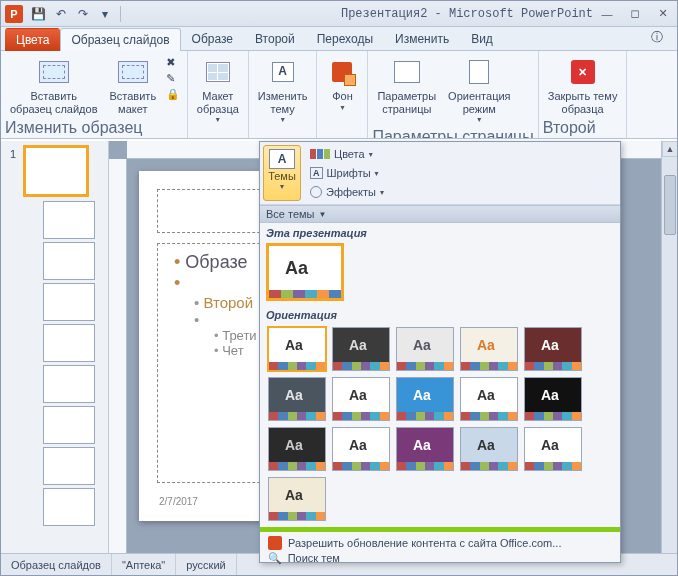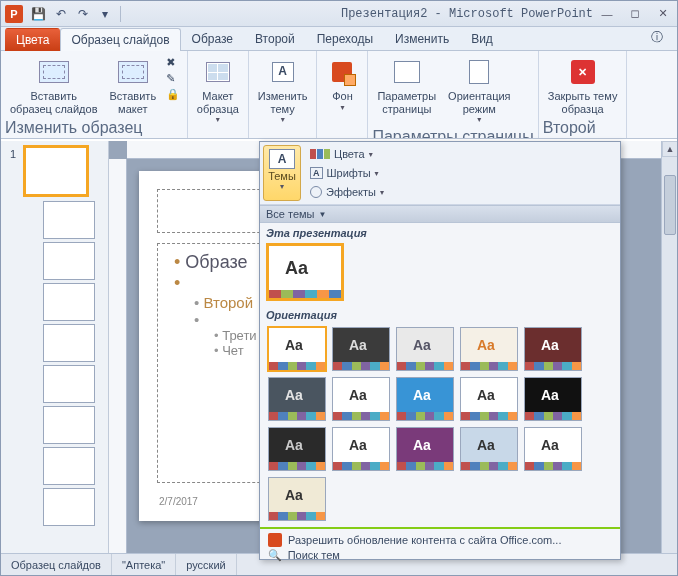--- a/index.html
+++ b/index.html
@@ -81,21 +81,21 @@
   .tp-sbtn { display: flex; align-items: center; gap: 4px; font-size: 11px; color: #3a4a63; padding: 1px 3px; cursor: pointer; }
   .tp-bar { background: linear-gradient(#d8e0ec,#c4cedd); padding: 2px 6px; font-size: 11px; color: #3a4a63; display: flex; align-items: center; border-top: 1px solid #b8c4d6; border-bottom: 1px solid #b8c4d6; }
   .tp-section { padding: 4px 6px 2px; font-size: 11px; font-weight: bold; color: #3a4a63; font-style: italic; }
   .tp-gallery { display: flex; flex-wrap: wrap; gap: 6px; padding: 4px 8px 6px; }
   .theme-item { width: 58px; height: 44px; border: 1px solid #9aa7bd; background: #fff; position: relative; cursor: pointer; display: flex; flex-direction: column; }
   .theme-item.sel { outline: 3px solid #f5a623; outline-offset: -1px; }
   .theme-item.hover { outline: 2px solid #f5a623; outline-offset: -1px; background: #fff8e0; }
   .theme-aa { flex: 1; display: flex; align-items: center; justify-content: flex-start; font-size: 14px; font-weight: bold; margin-left: 16px; }
   .theme-swatch { height: 8px; display: flex; }
   .theme-swatch span { flex: 1; }
-  .tp-footer { border-top: 2px solid #84cc16; }
+  .tp-footer { border-top: 5px solid #84cc16; }
   .tp-fitem { padding: 4px 8px; font-size: 11px; color: #3a4a63; display: flex; align-items: center; gap: 6px; cursor: pointer; }
   .cutoff { height: 6px; }
 
   .sw1 { background: #c0504d; } .sw2 { background: #9bbb59; } .sw3 { background: #8064a2; }
   .sw4 { background: #4bacc6; } .sw5 { background: #f79646; } .sw6 { background: #4f81bd; }
 </style>
 </head>
 <body>
 
 <div class="titlebar">

